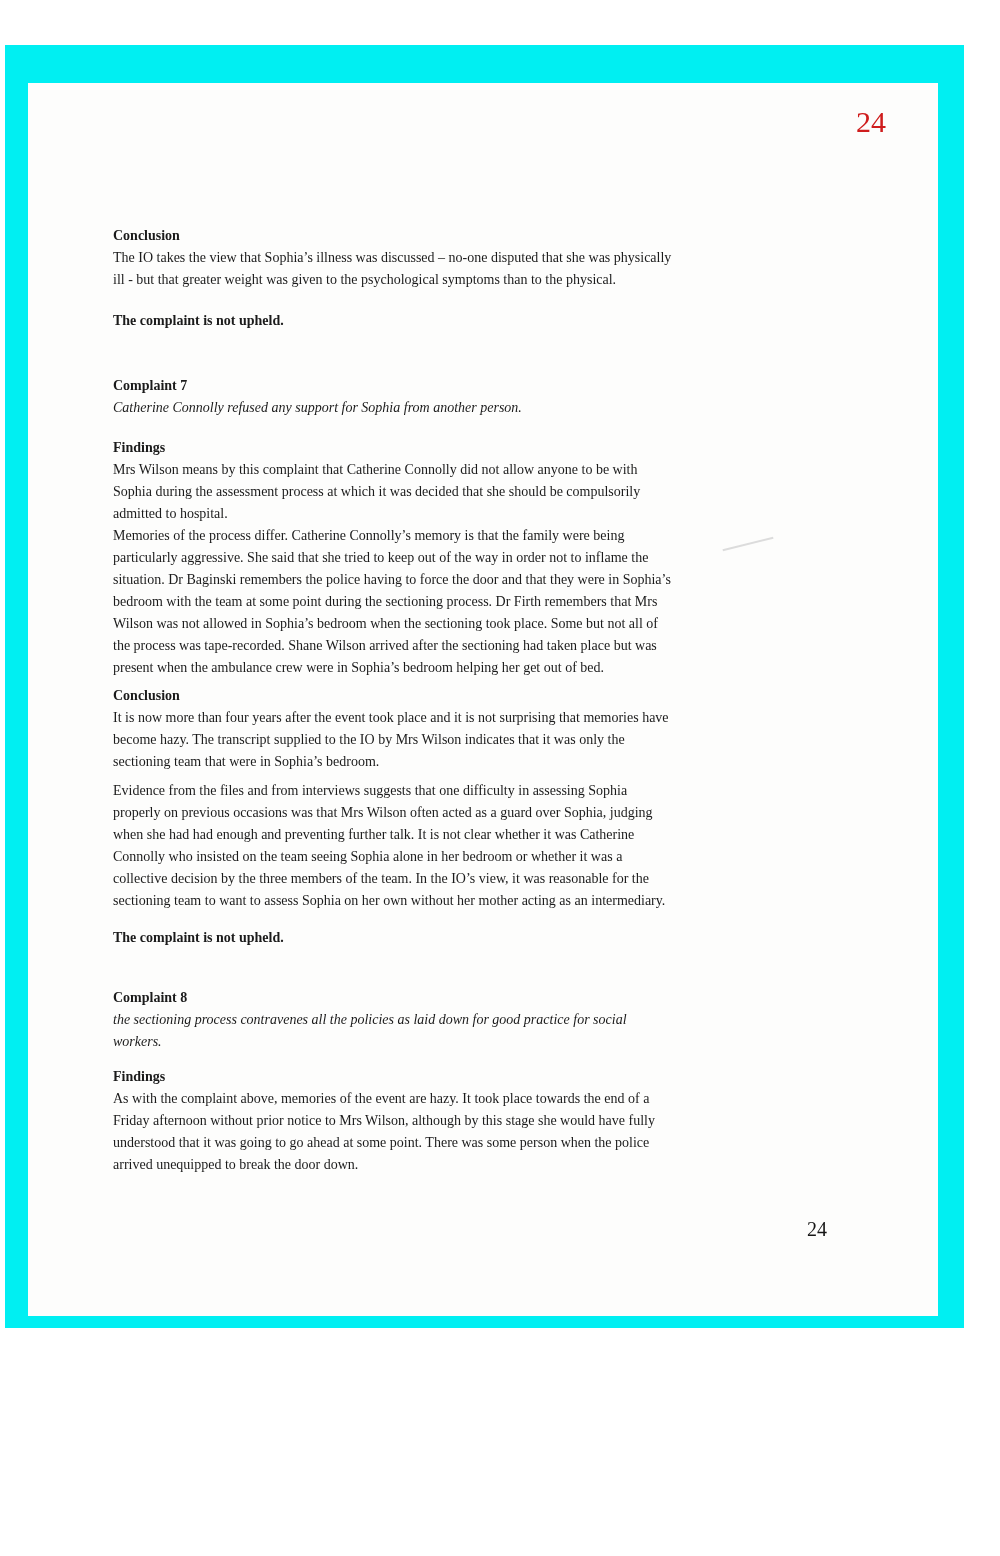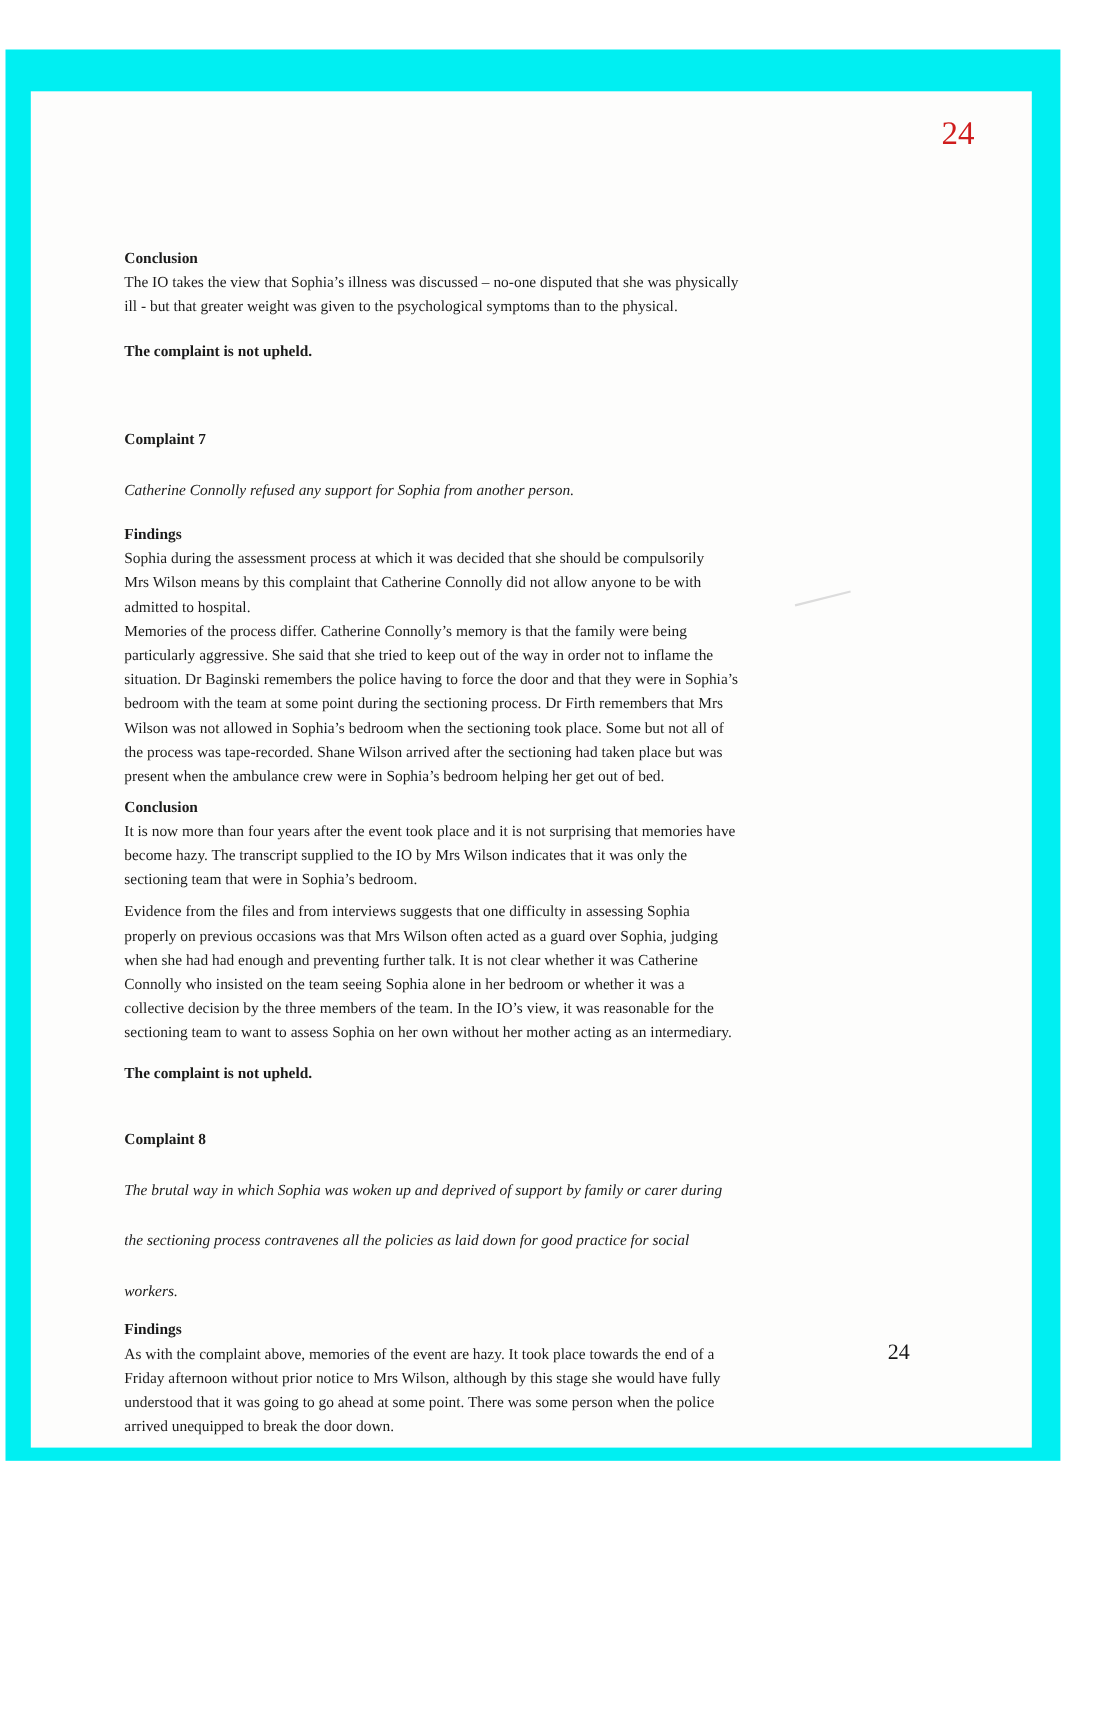--- a/index.html
+++ b/index.html
@@ -22,21 +22,21 @@
     overflow: hidden;
   }
   .content {
     padding: 142px 0 0 85px;
     width: 740px;
     color: #1b1b1b;
     font-size: 14px;
   }
   .line { line-height: 22px; white-space: nowrap; }
   .heading { font-weight: bold; }
-  .italic { font-style: italic; margin-top: 24px; }
+  .italic { font-style: italic; }
   .bold { font-weight: bold; }
   .faded { color: #e3e3e3; }
   .page-number-top {
     position: absolute; left: 828px; top: 22px;
     font-size: 30px; color: #cf1d1d; line-height: 34px;
   }
   .page-number-bottom {
     position: absolute; left: 779px; top: 1135px;
     font-size: 20px; color: #161616;
   }
@@ -60,31 +60,31 @@
 
       <div class="line heading">Conclusion</div>
 
       <div>
         <div class="line">The IO takes the view that Sophia’s illness was discussed – no-one disputed that she was physically</div>
         <div class="line">ill - but that greater weight was given to the psychological symptoms than to the physical.</div>
       </div>
 
       <div class="line bold" style="margin-top:19px">The complaint is not upheld.</div>
 
-      <div class="line heading" style="margin-top:58px">Complaint 7</div>
+      <div class="line heading" style="margin-top:43px">Complaint 7</div>
 
       <div>
         <div class="line italic">Catherine Connolly refused any support for Sophia from another person.</div>
       </div>
 
       <div class="line heading" style="margin-top:18px">Findings</div>
 
       <div>
+        <div class="line">Mrs Wilson means by this complaint that Catherine Connolly did not allow anyone to be with</div>
         <div class="line">Sophia during the assessment process at which it was decided that she should be compulsorily</div>
-        <div class="line">Mrs Wilson means by this complaint that Catherine Connolly did not allow anyone to be with</div>
         <div class="line">admitted to hospital.</div>
       </div>
 
       <div style="">
         <div class="line">Memories of the process differ. Catherine Connolly’s memory is that the family were being</div>
         <div class="line">particularly aggressive. She said that she tried to keep out of the way in order not to inflame the</div>
         <div class="line">situation. Dr Baginski remembers the police having to force the door and that they were in Sophia’s</div>
         <div class="line">bedroom with the team at some point during the sectioning process. Dr Firth remembers that Mrs</div>
         <div class="line">Wilson was not allowed in Sophia’s bedroom when the sectioning took place. Some but not all of</div>
         <div class="line">the process was tape-recorded. Shane Wilson arrived after the sectioning had taken place but was</div>
@@ -106,21 +106,20 @@
         <div class="line">Connolly who insisted on the team seeing Sophia alone in her bedroom or whether it was a</div>
         <div class="line">collective decision by the three members of the team. In the IO’s view, it was reasonable for the</div>
         <div class="line">sectioning team to want to assess Sophia on her own without her mother acting as an intermediary.</div>
       </div>
 
       <div class="line bold" style="margin-top:15px">The complaint is not upheld.</div>
 
       <div class="line heading" style="margin-top:38px">Complaint 8</div>
 
       <div>
-        <div class="line italic">The brutal way in which Sophia was woken up and deprived of support by family or carer during</div>
         <div class="line italic">the sectioning process contravenes all the policies as laid down for good practice for social</div>
         <div class="line italic">workers.</div>
       </div>
 
       <div class="line heading" style="margin-top:13px">Findings</div>
 
       <div>
         <div class="line">As with the complaint above, memories of the event are hazy. It took place towards the end of a</div>
         <div class="line">Friday afternoon without prior notice to Mrs Wilson, although by this stage she would have fully</div>
         <div class="line">understood that it was going to go ahead at some point. There was some person when the police</div>

